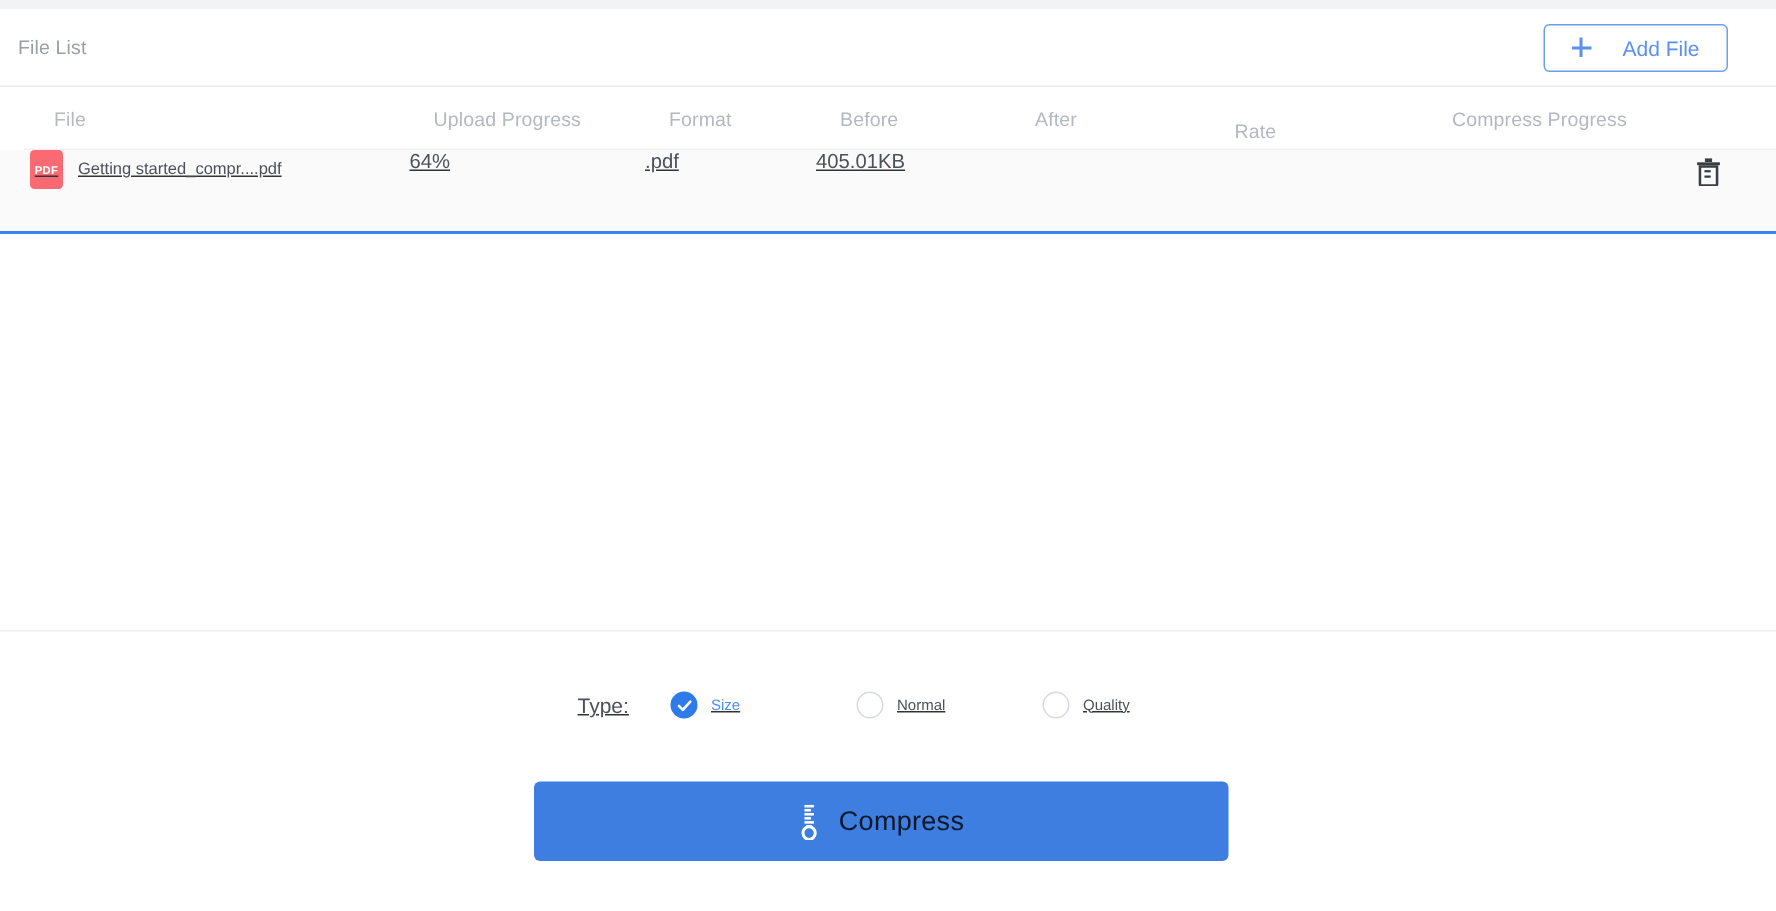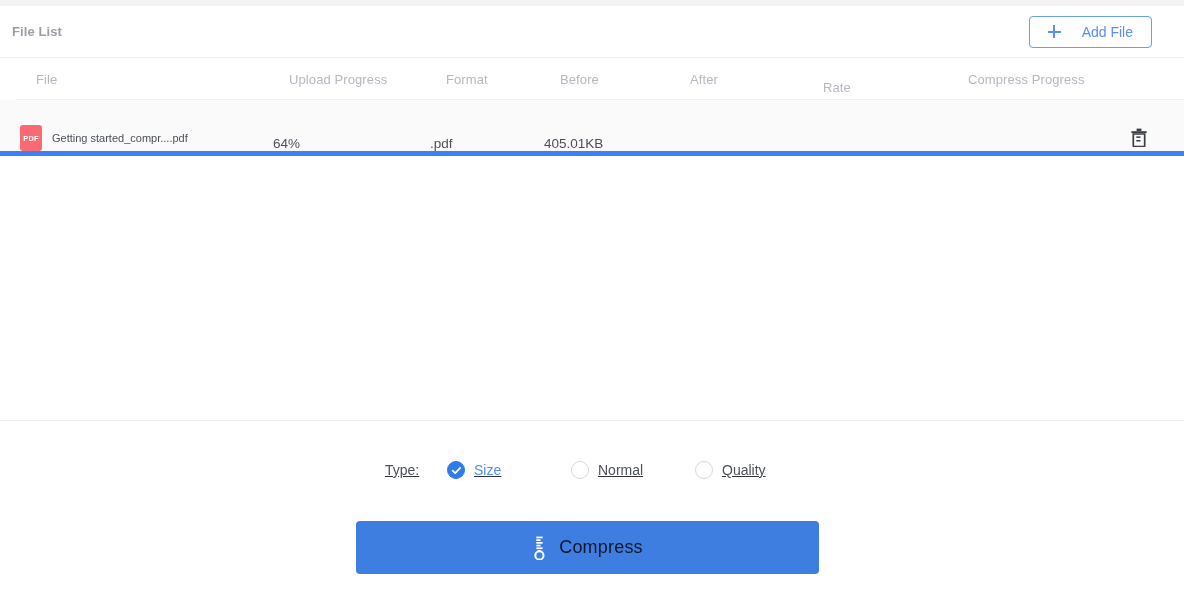--- a/index.html
+++ b/index.html
@@ -43,21 +43,21 @@
     border-bottom: 1px solid #ededf0;
     display: flex;
     align-items: center;
     justify-content: space-between;
     padding: 0 32px 0 12px;
   }
 
   .panel-title {
     font-size: 13px;
     color: #9a9ea6;
-    font-weight: 700;
+    font-weight: 400;
     letter-spacing: 0.1px;
   }
 
   .add-file-btn {
     display: inline-flex;
     align-items: center;
     justify-content: center;
     gap: 21px;
     height: 32px;
     padding: 0 18px;
@@ -111,23 +111,24 @@
     font-weight: 400;
     letter-spacing: 0.1px;
   }
 
   .row {
     position: absolute;
     top: 100px; left: 0;
     width: 1184px;
     height: 56px;
     display: flex;
-    align-items: flex-end;
+    align-items: flex-start;
     background: #fafafb;
-    border-bottom: 5px solid #3b82f6;
+    border-bottom: 2px solid #3b82f6;
+    text-decoration: underline;
   }
 
   .row .cell {
     font-size: 13.5px;
     color: #4b5059;
     font-weight: 400;
   }
 
   
   .c-file      { width: 273px; padding-left: 20px; display: flex; align-items: center; gap: 10px; }
@@ -229,21 +230,21 @@
   }
   .radio-mark.off {
     border: 1px solid #d6d9de;
     background: #ffffff;
   }
   .radio-mark.on {
     background: #2f7bea;
     border: 1px solid #2f7bea;
   }
 
-  .radio-text { font-size: 14px; color: #4b5059; white-space: nowrap; }
+  .radio-text { font-size: 10px; color: #4b5059; white-space: nowrap; }
   .radio-text.sel { color: #4f8ff0; }
 
   .compress-btn {
     position: absolute;
     top: 100px;
     left: 356px;
     width: 463px;
     height: 53px;
     border: none;
     border-radius: 4px;

